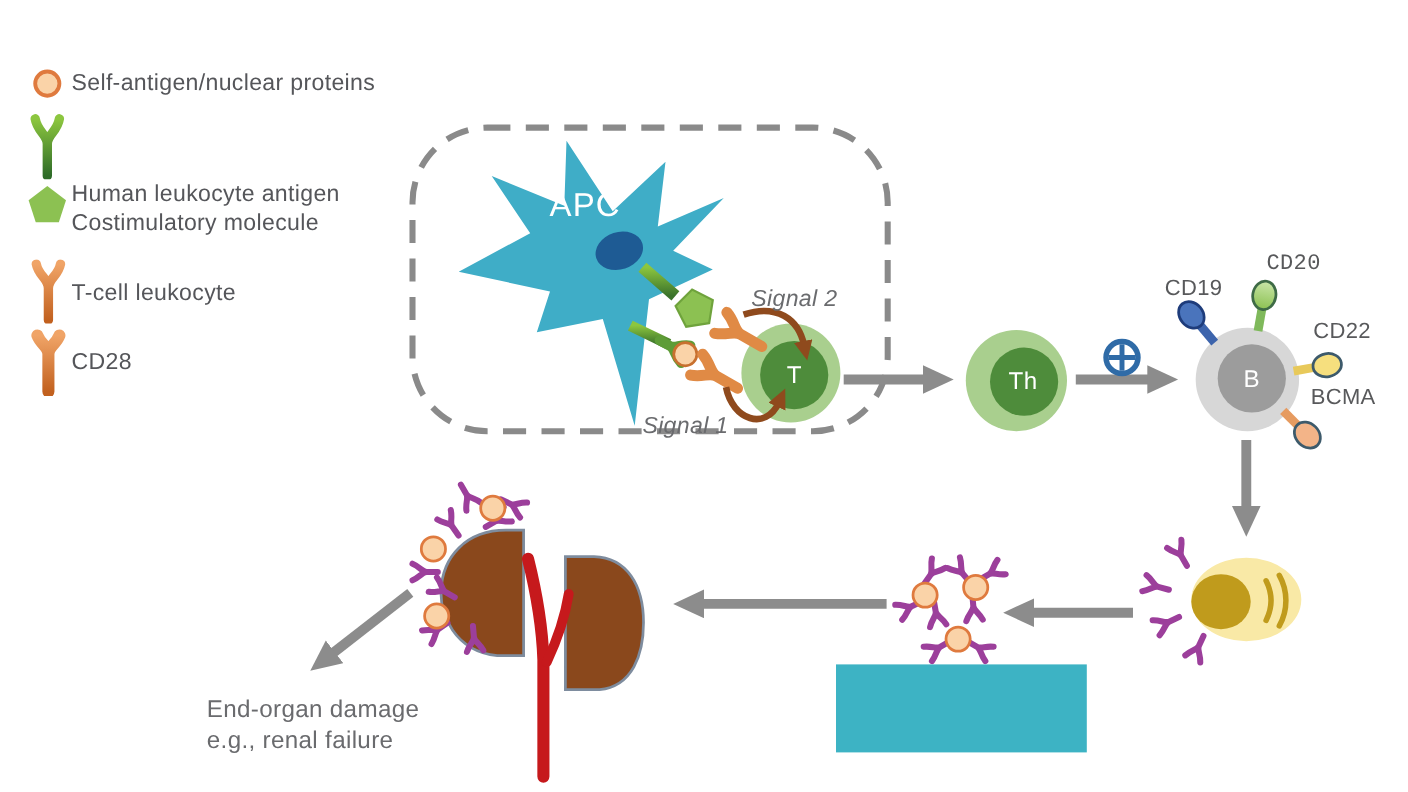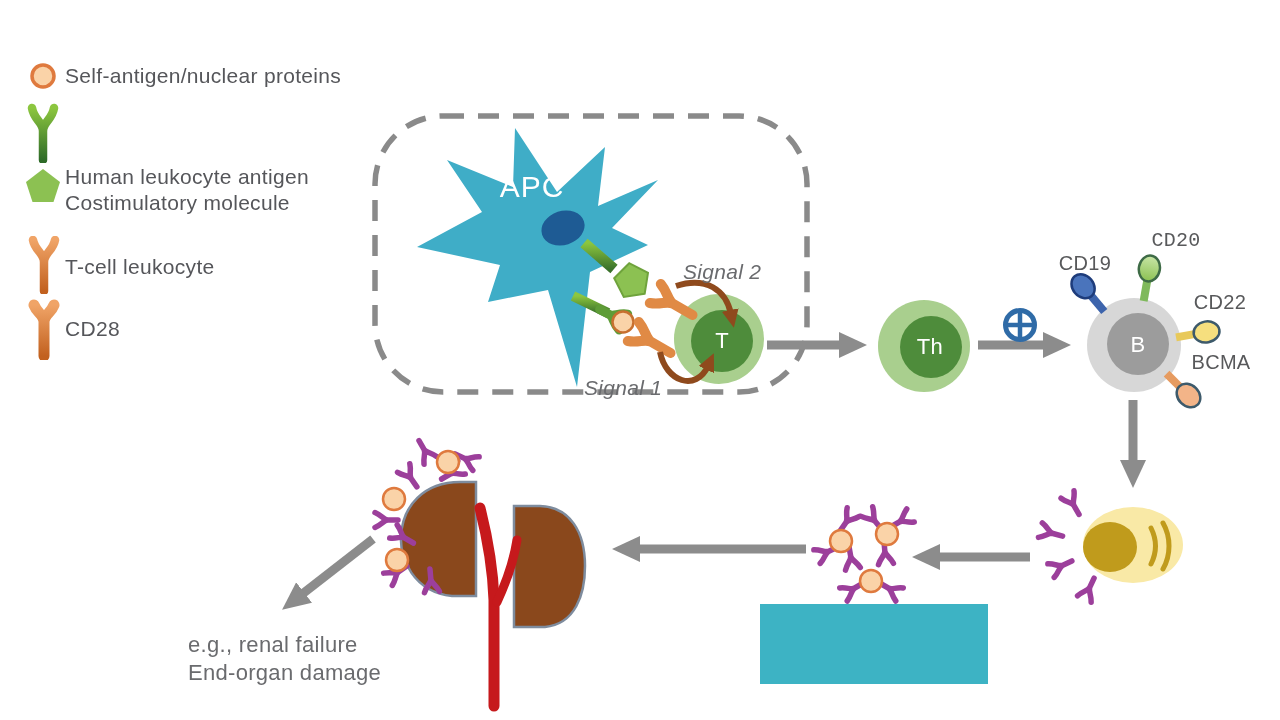--- a/index.html
+++ b/index.html
@@ -249,17 +249,17 @@
   <div class="lbl centered cell-lbl" style="left:1138px;top:345px;">B</div>
   <div class="lbl centered receptor-lbl" style="left:1085px;top:263px;">CD19</div>
   <div class="lbl centered receptor-lbl" style="left:1176px;top:240px;font-family:Liberation Mono, monospace;">CD20</div>
   <div class="lbl centered receptor-lbl" style="left:1220px;top:302px;">CD22</div>
   <div class="lbl centered receptor-lbl" style="left:1221px;top:362px;">BCMA</div>
 
   <div id="box-text">
   </div>
 
   <div id="end-organ-text">
+    <div>End-organ damage</div>
     <div>e.g., renal failure</div>
-    <div>End-organ damage</div>
   </div>
 
 </div>
 
 </body></html>

